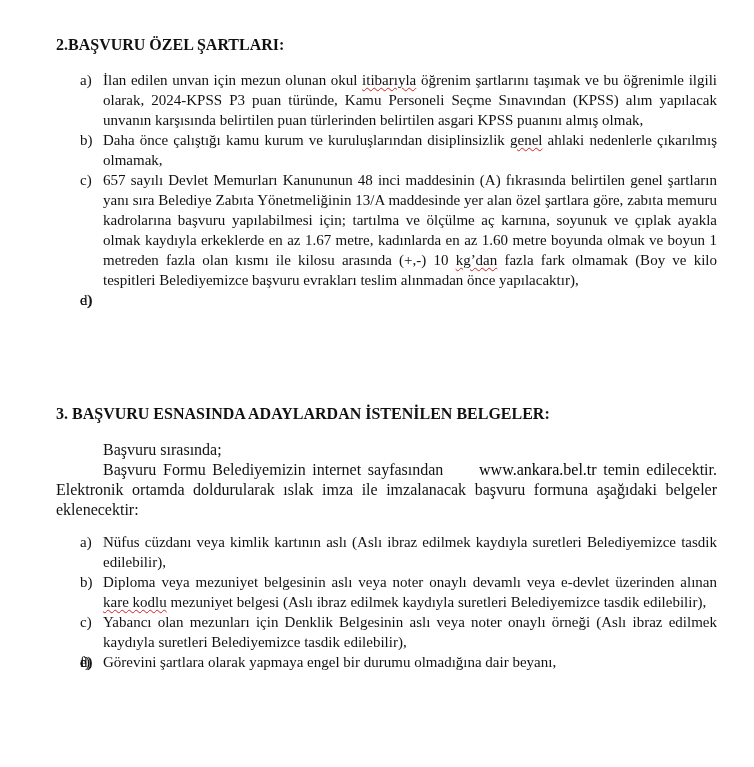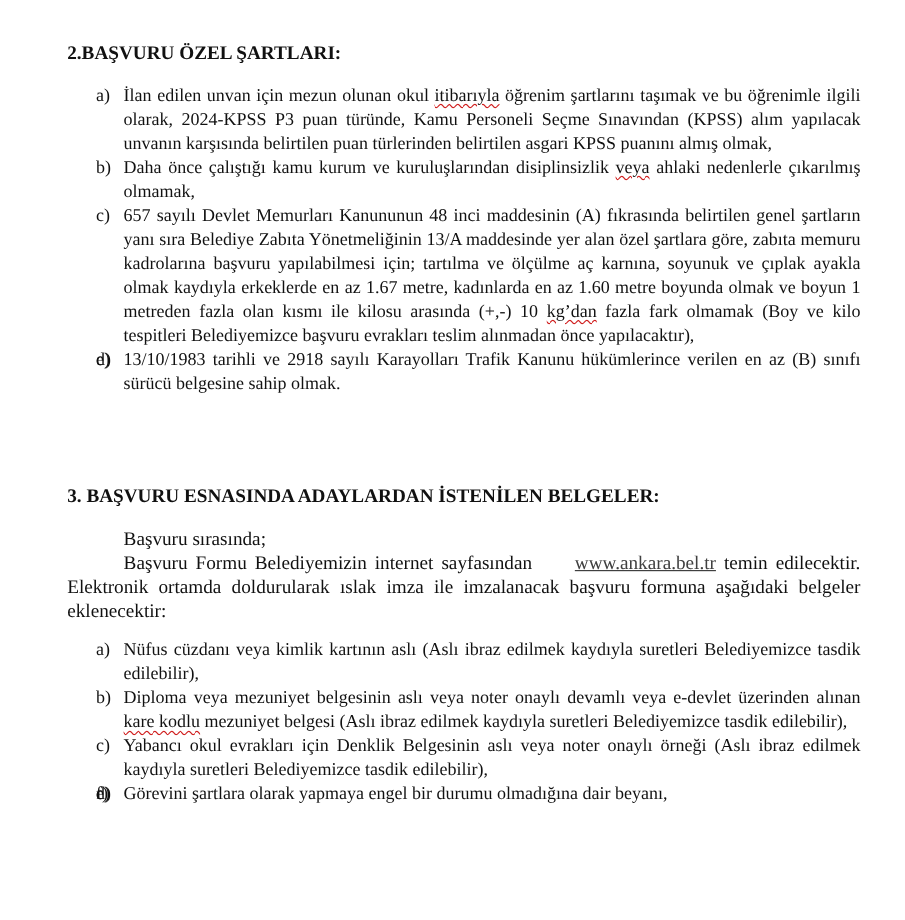--- a/index.html
+++ b/index.html
@@ -62,67 +62,66 @@
       width: 661px;
       font-size: 16px;
       line-height: 20px;
       text-align: justify;
     }
     .para .indent {
       display: inline-block;
       width: 47px;
     }
     .link {
-      color: #404040;
-      text-decoration: underline;
+      color: #000000;
       cursor: pointer;
       margin-left: 29px;
     }
   </style>
 </head>
 <body>
 
 <div class="page">
 
   <div class="heading" style="top:31px;">2.BAŞVURU ÖZEL ŞARTLARI:</div>
 
   <ul class="list" style="top:66px;">
     <li>
       <span class="marker">a)</span><span>İlan edilen unvan için mezun olunan okul </span><span class="squiggle">itibarıyla</span><span> öğrenim şartlarını taşımak ve bu öğrenimle ilgili olarak, 2024-KPSS P3 puan türünde, Kamu Personeli Seçme Sınavından (KPSS) alım yapılacak unvanın karşısında belirtilen puan türlerinden belirtilen asgari KPSS puanını almış olmak,</span>
     </li>
     <li>
-      <span class="marker">b)</span><span>Daha önce çalıştığı kamu kurum ve kuruluşlarından disiplinsizlik </span><span class="squiggle">veya</span><span> ahlaki nedenlerle çıkarılmış olmamak,</span>
+      <span class="marker">b)</span><span>Daha önce çalıştığı kamu kurum ve kuruluşlarından disiplinsizlik </span><span class="squiggle">genel</span><span> ahlaki nedenlerle çıkarılmış olmamak,</span>
     </li>
     <li>
       <span class="marker">c)</span><span>657 sayılı Devlet Memurları Kanununun 48 inci maddesinin (A) fıkrasında belirtilen genel şartların yanı sıra Belediye Zabıta Yönetmeliğinin 13/A maddesinde yer alan özel şartlara göre, zabıta memuru kadrolarına başvuru yapılabilmesi için; tartılma ve ölçülme aç karnına, soyunuk ve çıplak ayakla olmak kaydıyla erkeklerde en az 1.67 metre, kadınlarda en az 1.60 metre boyunda olmak ve boyun 1 metreden fazla olan kısmı ile kilosu arasında (+,-) 10 </span><span class="squiggle">kg’dan</span><span> fazla fark olmamak (Boy ve kilo tespitleri Belediyemizce başvuru evrakları teslim alınmadan önce yapılacaktır),</span>
     </li>
     <li>
       <span class="marker">d)</span>
     </li>
     <li>
-      <span class="marker">e)</span><span>13/10/1983 tarihli ve 2918 sayılı Karayolları Trafik Kanunu hükümlerince verilen en az (B) sınıfı sürücü belgesine sahip olmak.</span>
+      <span class="marker">e)</span>
     </li>
   </ul>
 
   <div class="heading" style="top:400px;text-align:right;">3. BAŞVURU ESNASINDA ADAYLARDAN İSTENİLEN BELGELER:</div>
 
   <div class="para" style="top:436px;">
     <div><span class="indent"></span><span>Başvuru sırasında;</span></div>
     <div><span class="indent"></span><span>Başvuru Formu Belediyemizin internet sayfasından </span><span class="link">www.ankara.bel.tr</span><span> temin edilecektir. Elektronik ortamda doldurularak ıslak imza ile imzalanacak başvuru formuna aşağıdaki belgeler eklenecektir:</span></div>
   </div>
 
   <ul class="list" style="top:528px;">
     <li>
       <span class="marker">a)</span><span>Nüfus cüzdanı veya kimlik kartının aslı (Aslı ibraz edilmek kaydıyla suretleri Belediyemizce tasdik edilebilir),</span>
     </li>
     <li>
       <span class="marker">b)</span><span>Diploma veya mezuniyet belgesinin aslı veya noter onaylı devamlı veya e-devlet üzerinden alınan </span><span class="squiggle">kare kodlu</span><span> mezuniyet belgesi (Aslı ibraz edilmek kaydıyla suretleri Belediyemizce tasdik edilebilir),</span>
     </li>
     <li>
-      <span class="marker">c)</span><span>Yabancı okul evrakları için Denklik Belgesinin aslı veya noter onaylı örneği (Aslı ibraz edilmek kaydıyla suretleri Belediyemizce tasdik edilebilir),</span>
+      <span class="marker">c)</span><span>Yabancı olan mezunları için Denklik Belgesinin aslı veya noter onaylı örneği (Aslı ibraz edilmek kaydıyla suretleri Belediyemizce tasdik edilebilir),</span>
     </li>
     <li>
       <span class="marker">d)</span>
     </li>
     <li>
       <span class="marker">e)</span>
     </li>
     <li>
       <span class="marker">f)</span><span>Görevini şartlara olarak yapmaya engel bir durumu olmadığına dair beyanı,</span>
     </li>

